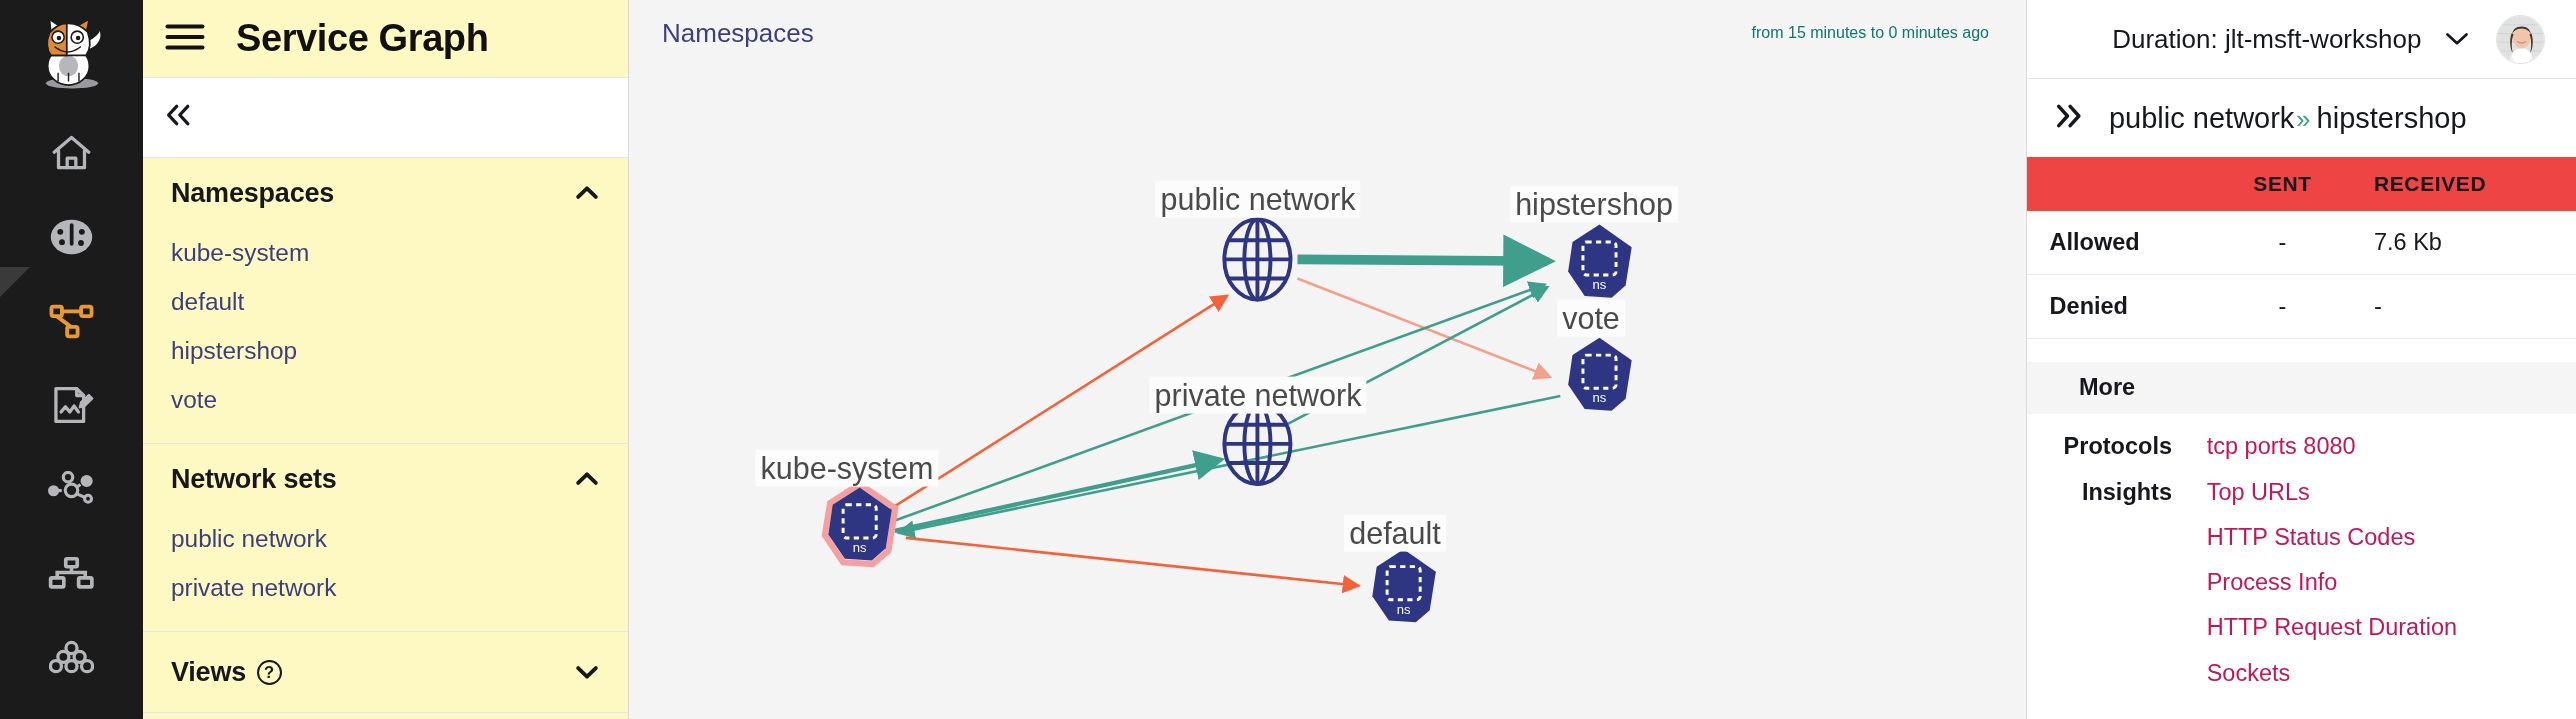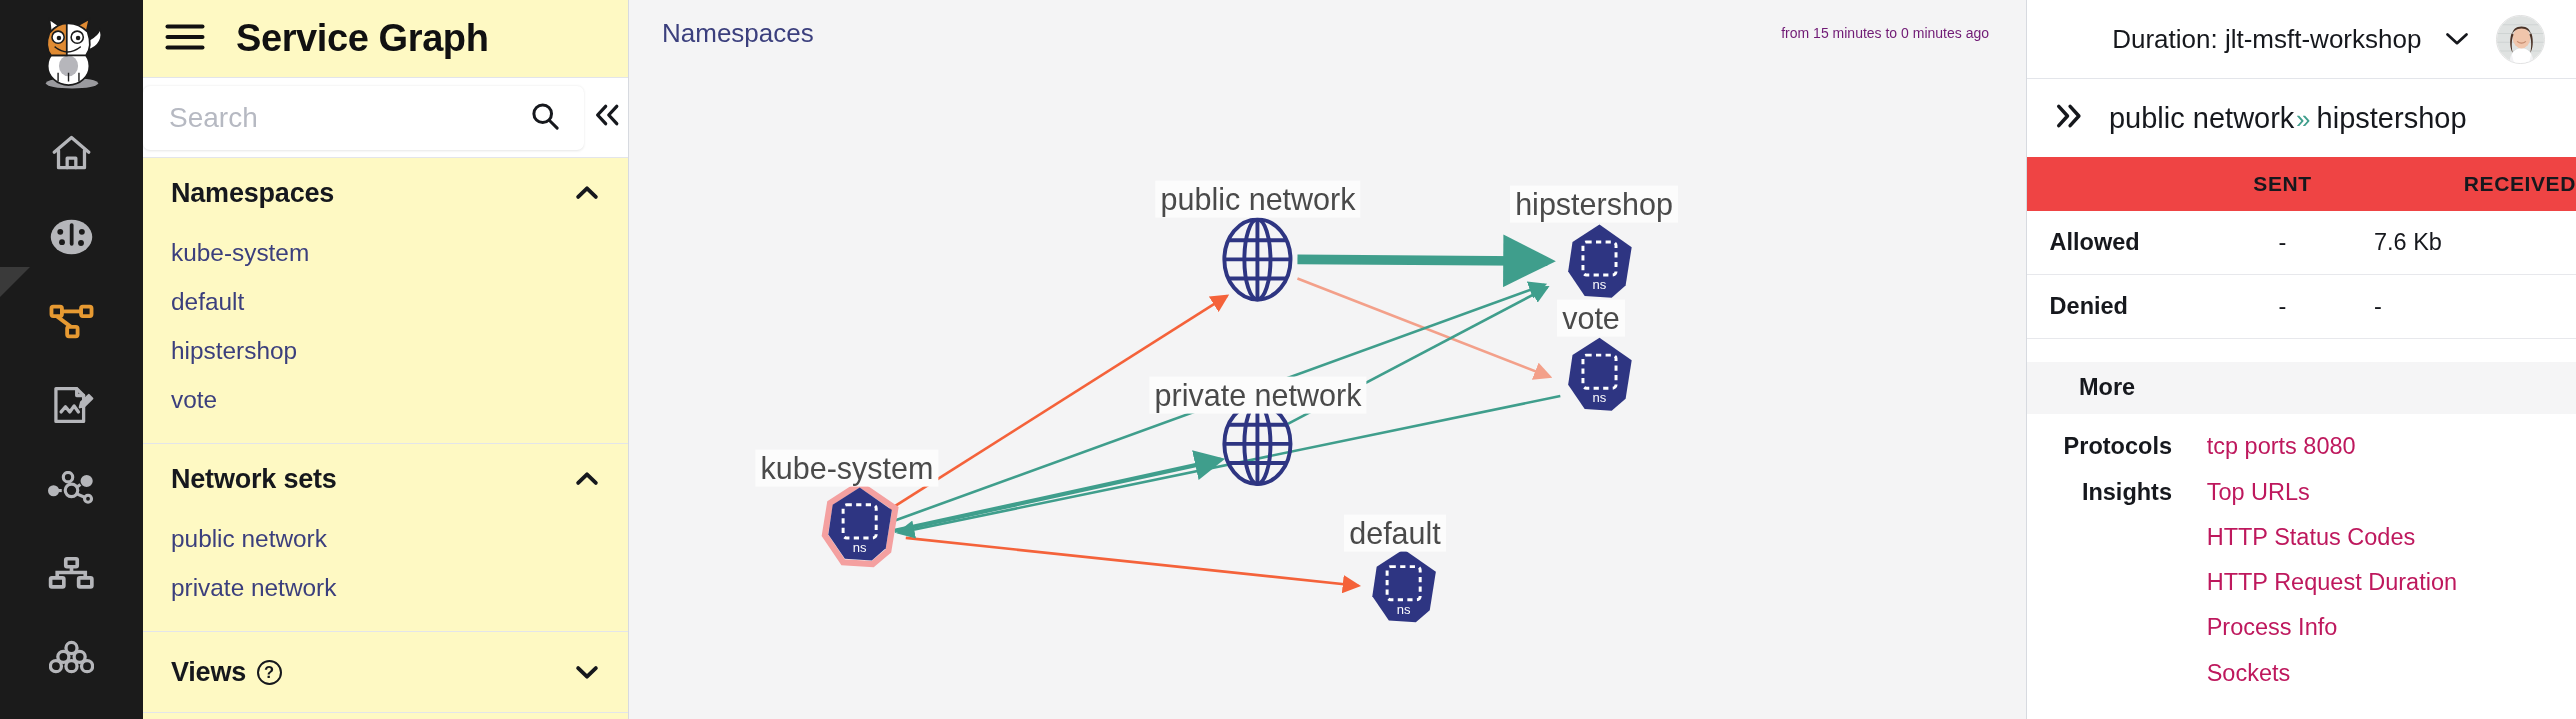--- a/index.html
+++ b/index.html
@@ -86,21 +86,21 @@
   
   .graph-area {
     flex: 1; position: relative; background: #f4f4f5; height: 719px; overflow: hidden;
   }
   .graph-head {
     position: absolute; left: 0; top: 0; right: 0; height: 66px;
     display: flex; align-items: center; justify-content: space-between;
     padding: 0 37px 0 33px;
   }
   .graph-crumb { font-size: 26px; color: #3b3f7d; }
-  .graph-time { font-size: 14px; color: #701a75; }
+  .graph-time { font-size: 16px; color: #0f766e; }
   .graph-canvas { position: absolute; inset: 0; }
   .node-label {
     position: absolute; background: #fcfcfc; color: #4a4a4a;
     font-size: 30.5px; white-space: nowrap; padding: 0.9px 5.2px;
     transform: translate(-50%, -50%);
   }
 
   
   .rightpanel {
     width: 550px; flex: 0 0 550px; height: 719px; background: #fff;
@@ -130,21 +130,21 @@
   .rp-thead {
     display: flex; background: #ef4444; height: 54px; align-items: center;
   }
   .rp-tr {
     display: flex; height: 64px; align-items: center; border-bottom: 1.7px solid #e7e8ec;
   }
   .rp-c0 { width: 164px; padding-left: 22.6px; font-size: 23.5px; font-weight: 700; color: #16181d; }
   .rp-c1 { width: 183px; text-align: center; font-size: 23.5px; color: #16181d; }
   .rp-c2 { flex: 1; text-align: left; font-size: 23.5px; color: #16181d; }
   .rp-th1 { width: 183px; text-align: center; font-size: 21px; font-weight: 700; letter-spacing: 0.6px; color: #16181d; }
-  .rp-th2 { flex: 1; text-align: right; font-size: 21px; font-weight: 700; letter-spacing: 0.6px; color: #16181d; }
+  .rp-th2 { flex: 1; text-align: left; font-size: 21px; font-weight: 700; letter-spacing: 0.6px; color: #16181d; }
   .rp-th0 { width: 164px; }
 
   .rp-gap { height: 22.6px; background: #fff; border-bottom: 0.9px solid #fff; }
   .rp-more {
     height: 52px; background: #f5f5f6; display: flex; align-items: center;
     padding-left: 52px; font-size: 23.5px; font-weight: 700; color: #16181d; text-align: center;
   }
   .rp-kv { display: flex; padding-top: 19px; }
   .rp-k { width: 164px; text-align: right; padding-right: 19px; font-size: 23.5px; font-weight: 700; color: #16181d; }
   .rp-v { flex: 1; font-size: 23.5px; color: #be185d; padding-left: 15.7px; }
@@ -268,29 +268,20 @@
             <path d="M2 2.5 H22"></path>
               <path d="M2 8.5 H22"></path>
               <path d="M2 14.5 H22"></path>
           </svg>
         </span>
         <span style="font-size:38px;font-weight:700;color:#111;letter-spacing:-0.4px;">Service Graph</span>
       </div>
     </div>
 
     <div class="sp-search-row">
-      <div class="sp-search-box">
-        <input class="sp-search-input" type="text" value="" placeholder="Search" style="">
-        <span style="cursor:pointer;">
-          <svg width="30" height="30" viewBox="0 0 17 17" fill="none" stroke="#16181d" stroke-width="1.7">
-            <circle cx="7.2" cy="7.2" r="5"></circle>
-            <path d="M10.9 10.9 L15.4 15.4" stroke-linecap="round"></path>
-          </svg>
-        </span>
-      </div>
       <div class="sp-collapse">
         <span>
           <svg width="33" height="28" viewBox="0 0 19 16" fill="none" stroke="#16181d" stroke-width="1.9" stroke-linecap="round" stroke-linejoin="round">
             <path d="M9 3 L4.4 8 L9 13"></path>
             <path d="M15.4 3 L10.8 8 L15.4 13"></path>
           </svg>
         </span>
       </div>
     </div>
 
@@ -512,22 +503,22 @@
       <div class="rp-kv">
         <div class="rp-k">Protocols</div>
         <div class="rp-v">tcp ports 8080</div>
       </div>
 
       <div class="rp-kv">
         <div class="rp-k">Insights</div>
         <div class="rp-v rp-v-list">
           <div>Top URLs</div>
           <div>HTTP Status Codes</div>
+          <div>Process Info</div>
           <div>HTTP Request Duration</div>
-          <div>Process Info</div>
           <div>Sockets</div>
         </div>
       </div>
     </div>
   </div>
 
 </div>
 
 
 </body></html>

